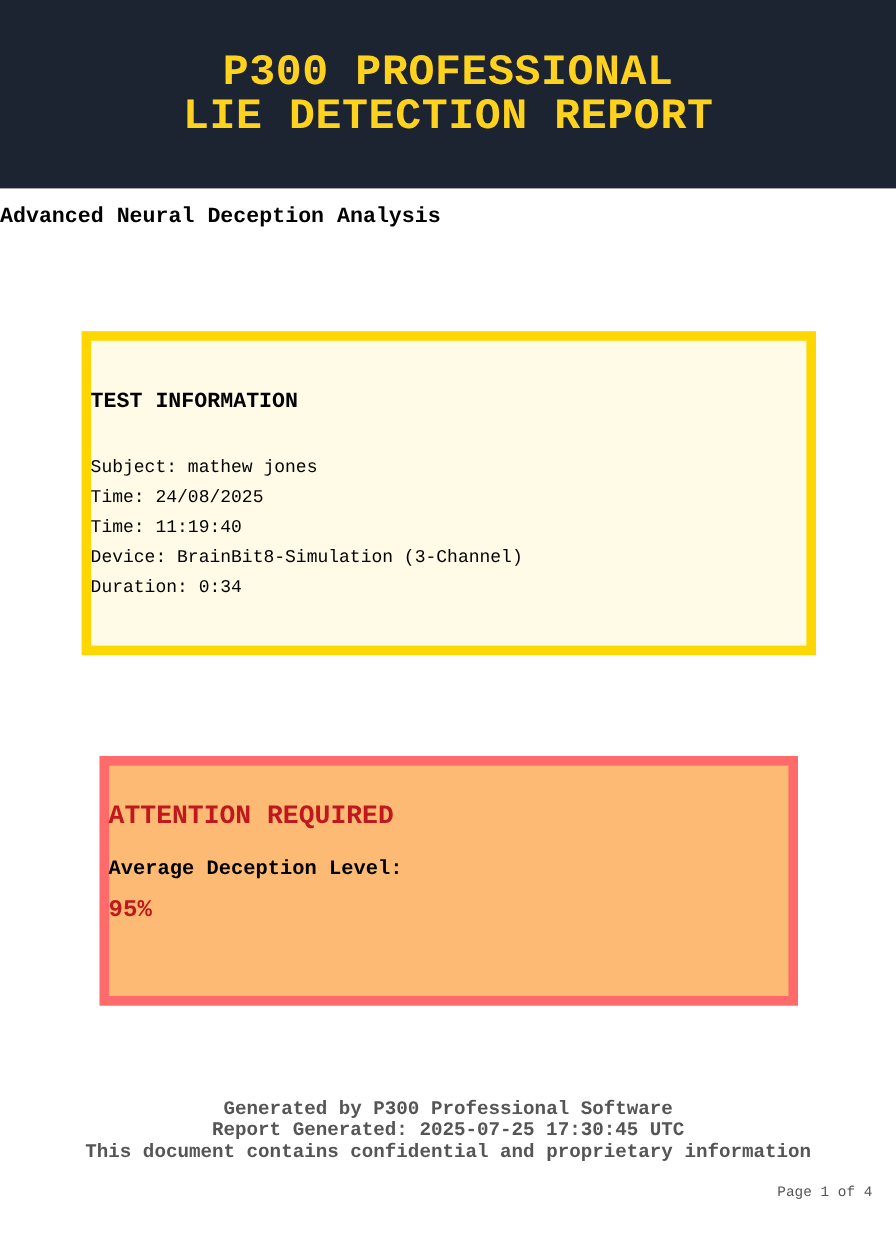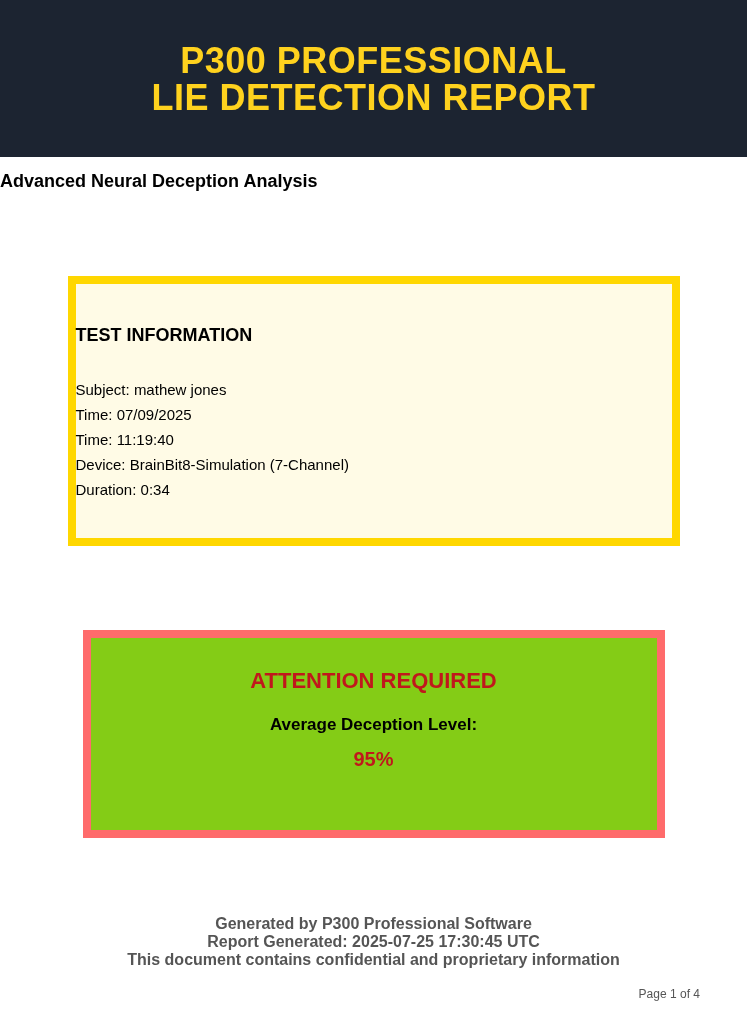--- a/index.html
+++ b/index.html
@@ -3,21 +3,21 @@
 <meta charset="utf-8">
 <style>
   html, body { margin: 0; padding: 0; }
   body {
     width: 747px;
     height: 1035px;
     background: #ffffff;
     font-family: "Liberation Sans", sans-serif;
     overflow: hidden;
   }
-  .page { width: 747px; height: 1035px; position: relative; }
+  .page { width: 747px; height: 1035px; position: relative; font-family: Liberation Mono, monospace; }
 
   
   .header-band {
     background: #1c2431;
     height: 157px;
     display: flex;
     align-items: center;
     justify-content: center;
   }
   .report-title {
@@ -65,22 +65,21 @@
     line-height: 25px;
   }
 
   
   .alert-card {
     box-sizing: border-box;
     width: 582px;
     height: 208px;
     margin: 84px auto 0 auto;
     border: 8px solid #ff6b6b;
-    background: #84cc16;
-    text-align: center;
+    background: #fdba74;
   }
   .alert-heading {
     margin-top: 30px;
     font-size: 22px;
     font-weight: bold;
     color: #c0181c;
     line-height: 26px;
   }
   .alert-metric-label {
     margin-top: 21px;
@@ -103,21 +102,21 @@
     text-align: center;
     color: #555555;
     font-size: 16px;
     font-weight: bold;
     line-height: 18px;
   }
 
   
   .page-indicator {
     margin-top: 18px;
-    padding-right: 47px;
+    padding-right: 20px;
     text-align: right;
     color: #555555;
     font-size: 12px;
     line-height: 14px;
   }
 </style>
 </head>
 <body>
 
 <div class="page">
@@ -128,23 +127,23 @@
       <span>LIE DETECTION REPORT</span>
     </h1>
   </div>
 
   <div class="subtitle">Advanced Neural Deception Analysis</div>
 
   <div class="info-card">
     <div class="info-heading">TEST INFORMATION</div>
     <div class="info-rows">
       <div class="info-row"><span>Subject:</span> <span>mathew jones</span></div>
-      <div class="info-row"><span>Time:</span> <span>07/09/2025</span></div>
+      <div class="info-row"><span>Time:</span> <span>24/08/2025</span></div>
       <div class="info-row"><span>Time:</span> <span>11:19:40</span></div>
-      <div class="info-row"><span>Device:</span> <span>BrainBit8-Simulation (7-Channel)</span></div>
+      <div class="info-row"><span>Device:</span> <span>BrainBit8-Simulation (3-Channel)</span></div>
       <div class="info-row"><span>Duration:</span> <span>0:34</span></div>
     </div>
   </div>
 
   <div class="alert-card">
     <div class="alert-heading">ATTENTION REQUIRED</div>
     <div class="alert-metric-label">Average Deception Level:</div>
     <div class="alert-metric-value">95%</div>
   </div>
 

